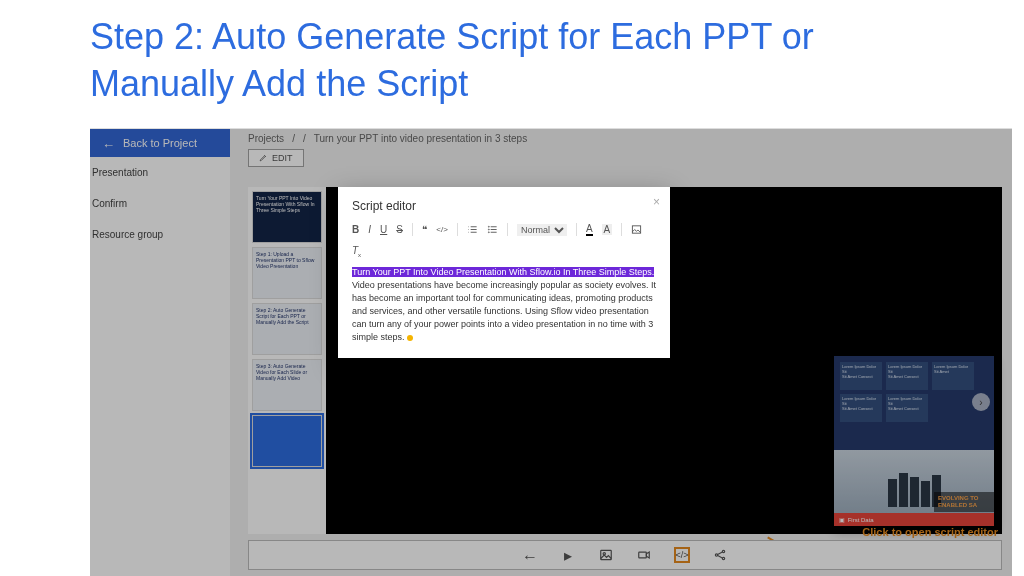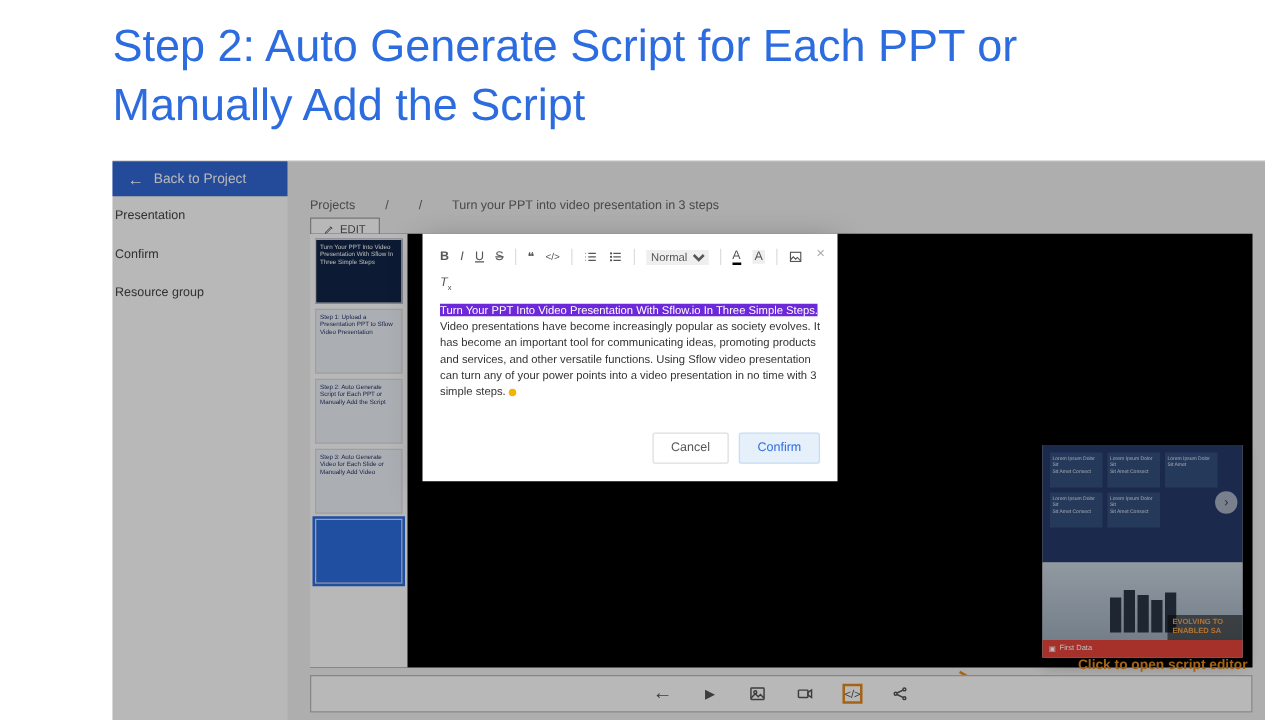--- a/index.html
+++ b/index.html
@@ -5,21 +5,21 @@
   * { box-sizing: border-box; margin: 0; padding: 0; }
   body { font-family: -apple-system, BlinkMacSystemFont, "Segoe UI", Arial, sans-serif; width: 1024px; height: 576px; overflow: hidden; background: #fff; position: relative; }
   .title { font-size: 36px; color: #2d6cdf; font-weight: 400; padding: 14px 90px 10px; line-height: 1.3; }
   .app-wrap { position: absolute; left: 90px; top: 128px; right: 12px; bottom: 0; background: #f2f2f2; border-top: 1px solid #ddd; }
   .overlay { position: absolute; inset: 0; background: rgba(0,0,0,0.28); pointer-events:none; }
   .sidebar { position: absolute; left:0; top:0; bottom:0; width: 140px; background: #fff; }
   .back { background: #3367d6; color:#fff; font-size:11px; height:28px; display:flex; align-items:center; padding-left:12px; gap:8px; }
   .back-arrow { font-size:13px; }
   .nav-item { font-size:10px; color:#444; padding:10px 2px; }
   .main { position:absolute; left:140px; right:0; top:0; bottom:0; }
-  .crumb { font-size:10px; color:#666; padding:30px 18px 4px; display:flex; gap:24px;align-items:flex-end; }
+  .crumb { font-size:10px; color:#666; padding:4px 18px 4px; display:flex; gap:8px;align-items:flex-end; }
   .editbtn { display:inline-flex; align-items:center; gap:4px; font-size:9px; color:#555; border:1px solid #a3a3a3; padding:3px 10px; margin-left:18px; background:#fff; }
   .stage { position:absolute; left:18px; right:10px; top:58px; bottom:42px; background:#000; }
   .thumbs { position:absolute; left:0; top:0; bottom:0; width:78px; background:#fff; overflow:hidden; padding:4px; display:flex; flex-direction:column; gap:4px; }
   .thumb { height:52px; background:#eef2f7; font-size:5px; color:#24356b; padding:3px; border:1px solid #ddd; }
   .thumb.dark { background:#122447; color:#fff; }
   .thumb.sel { outline:2px solid #2d6cdf; background:#2d6cdf; color:#fff; }
   .preview { position:absolute; right:8px; bottom:8px; width:160px; height:170px; background:#fff; box-shadow:0 4px 12px rgba(0,0,0,0.4); }
   .pv-top { height:55%; background:#263a6b; padding:6px 0 0 6px; color:#cfd7e8; font-size:5px; position:relative; }
   .pv-row { display:flex; gap:4px; margin-bottom:4px; }
   .pv-card { width:42px; height:28px; background:#34507e; font-size:4px; color:#d8e1f0; padding:2px; }
@@ -160,20 +160,21 @@
             <path d="M8 11l8-4M8 13l8 4"></path>
           </svg>
       </div>
     </div>
   </div>
 
   <div class="overlay"></div>
 
   <div class="modal">
     <div class="modal-close"><span>×</span></div>
+    <div class="modal-title">Script editor</div>
     <div class="fmtbar">
       <b>B</b>
       <i>I</i>
       <u>U</u>
       <s>S</s>
       <span class="sep"></span>
       <span>❝</span>
       <span style="font-size:8px">&lt;/&gt;</span>
       <span class="sep"></span>
       <span>
@@ -199,18 +200,14 @@
         <svg width="11" height="11" viewBox="0 0 24 24" fill="none" stroke="#555" stroke-width="2">
             <rect x="3" y="4" width="18" height="16"></rect>
             <path d="M3 17l5-5 4 4 3-3 6 6"></path>
           </svg>
       </span>
       <span><i>T</i><sub style="font-size:6px">x</sub></span>
     </div>
     <div class="editor">
       <span class="hl">Turn Your PPT Into Video Presentation With Sflow.io In Three Simple Steps.</span><span> Video presentations have become increasingly popular as society evolves. It has become an important tool for communicating ideas, promoting products and services, and other versatile functions. Using Sflow video presentation can turn any of your power points into a video presentation in no time with 3 simple steps.</span><span class="cursor-dot"></span>
     </div>
-    <div class="modal-actions">
-      <button class="btn">Cancel</button>
-      <button class="btn primary">Confirm</button>
-    </div>
   </div>
 </div>
 
 </body></html>

